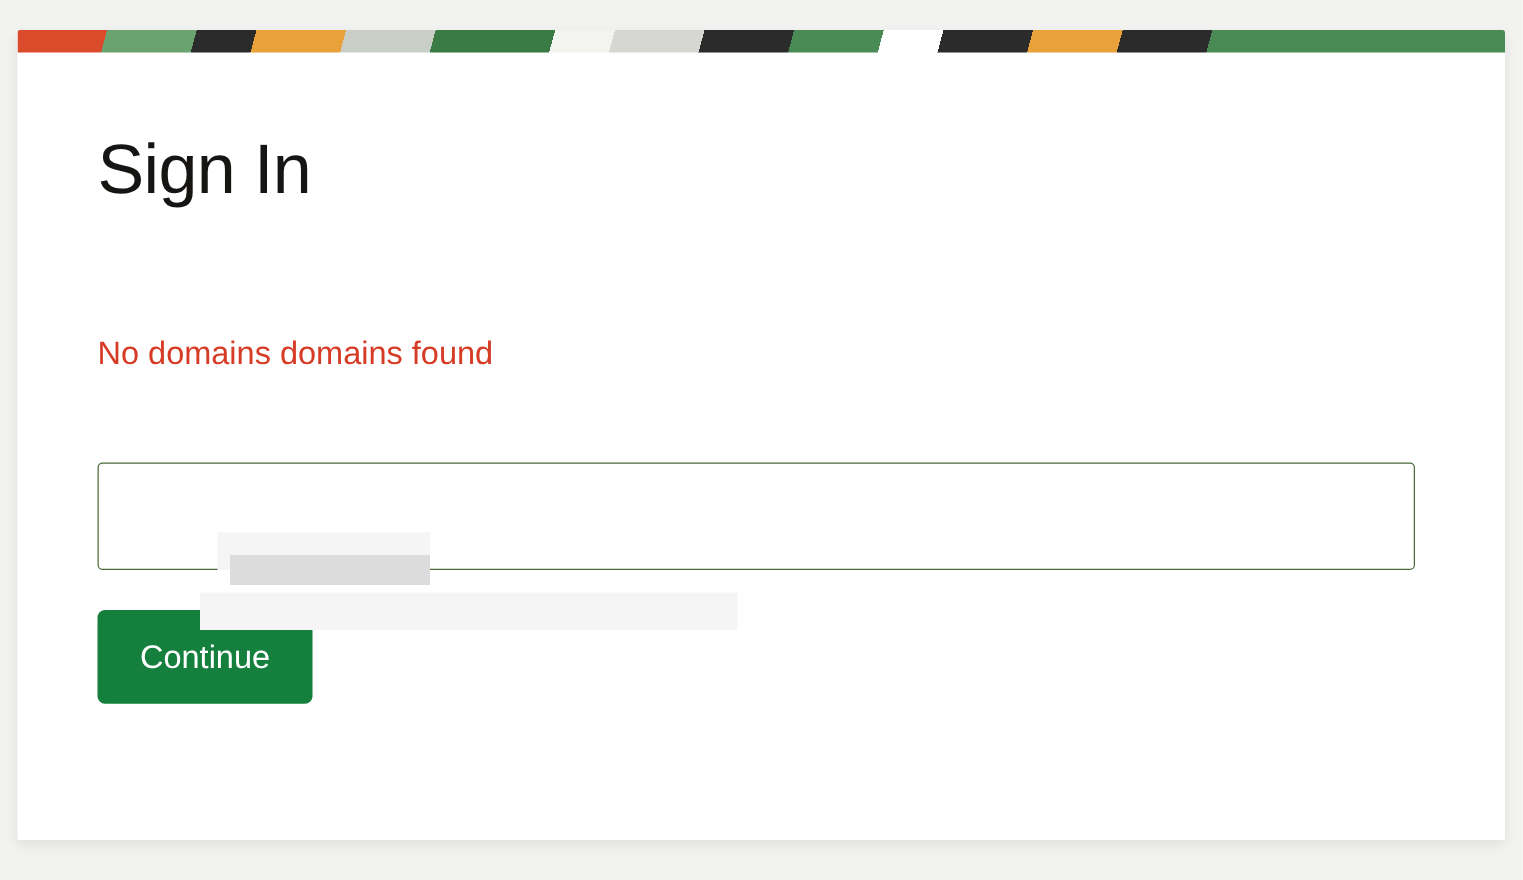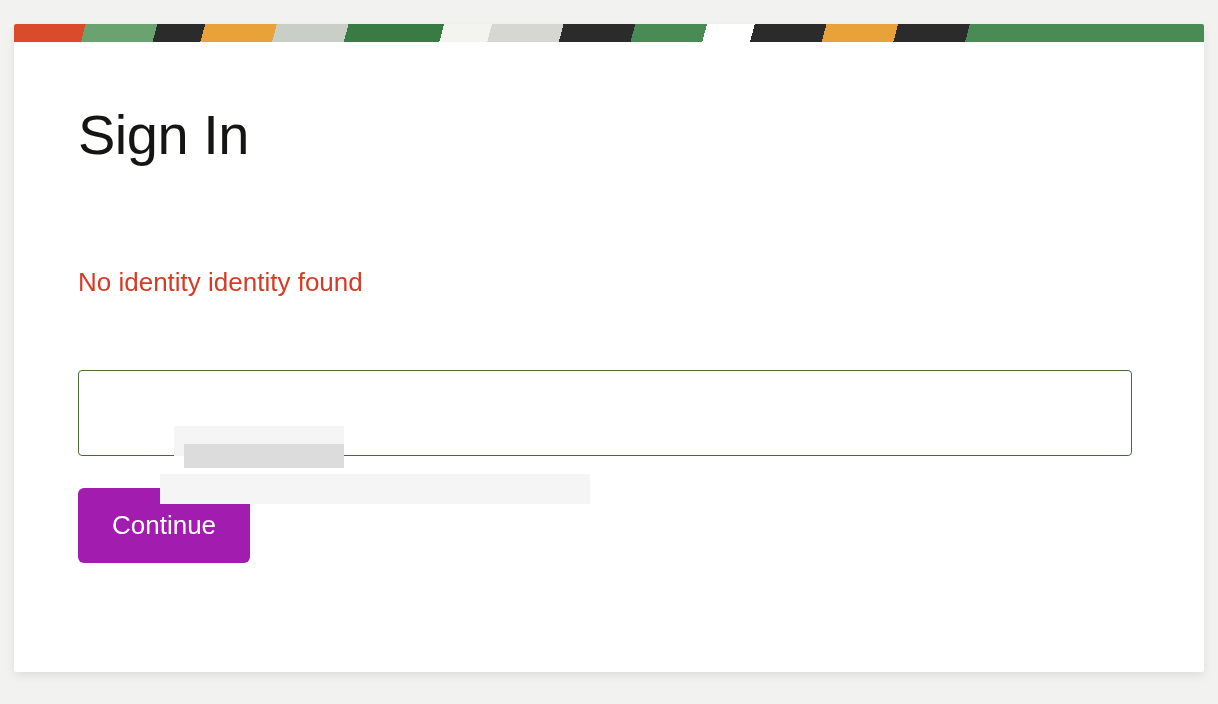--- a/index.html
+++ b/index.html
@@ -98,38 +98,38 @@
     }
     .redact-c {
       left: 146px;
       top: 450px;
       width: 430px;
       height: 30px;
       background: #f5f5f5;
     }
     .continue-btn {
       margin-top: 32px;
-      background: #a21caf;
+      background: #15803d;
       color: #ffffff;
       font-size: 26px;
       font-weight: 500;
       border: none;
       border-radius: 6px;
       padding: 22px 34px;
       cursor: pointer;
     }
   </style>
 </head>
 <body>
 
 <div class="card">
   <div class="banner"></div>
   <div class="content">
     <h1 class="title">Sign In</h1>
-    <div class="error-msg">No identity identity found</div>
+    <div class="error-msg">No domains domains found</div>
     <input type="text" class="tenancy-input" value="" style="">
     <div>
       <button class="continue-btn">Continue</button>
     </div>
   </div>
 
   <div class="redaction-overlay redact-a"></div>
   <div class="redaction-overlay redact-b"></div>
   <div class="redaction-overlay redact-c"></div>
 </div>

